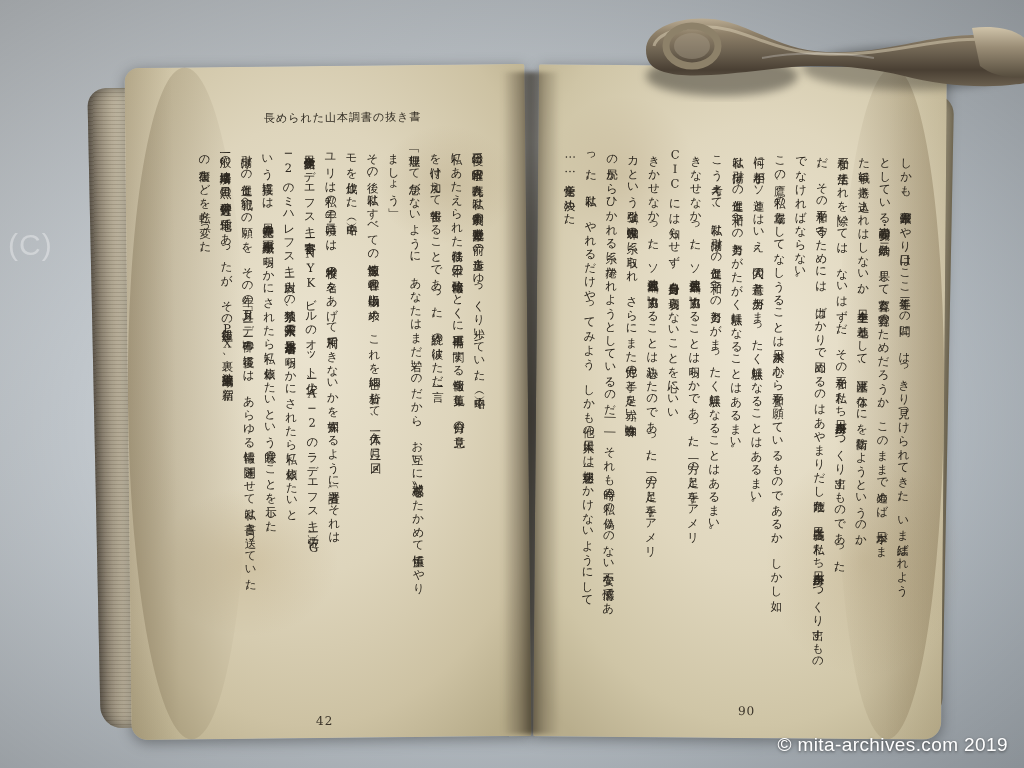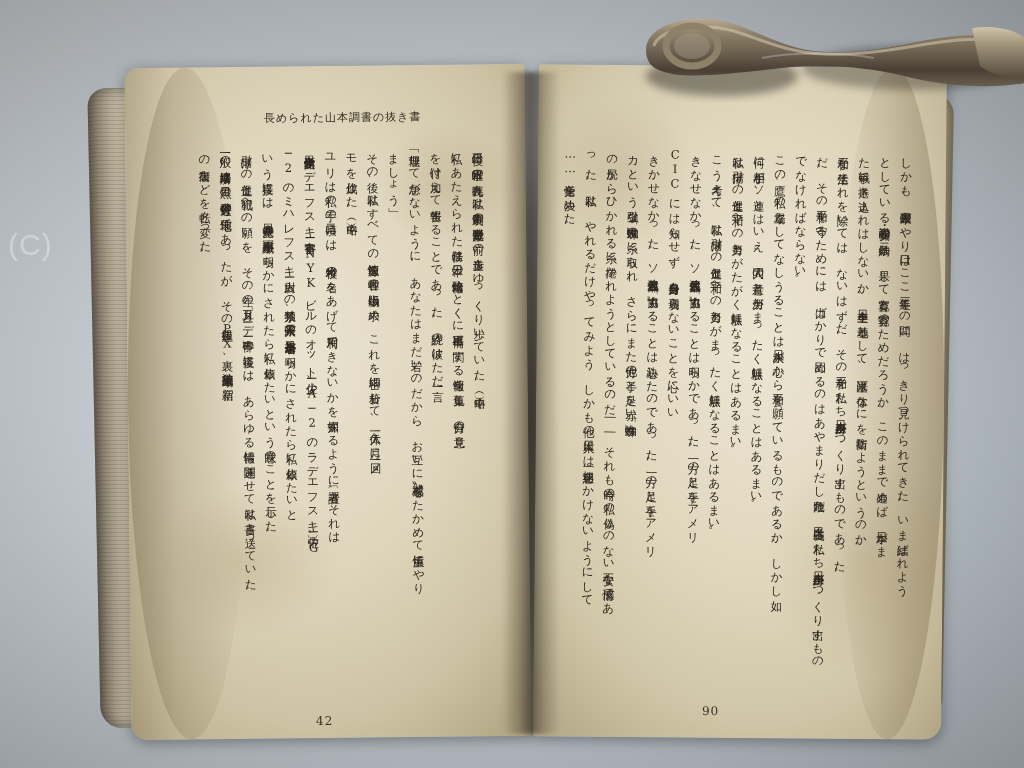--- a/index.html
+++ b/index.html
@@ -171,21 +171,21 @@
     white-space: nowrap;
   }
   .folio {
     position: absolute;
     font-family: "DejaVu Serif", "Liberation Serif", serif;
     font-size: 12px;
     color: #3a3328;
     letter-spacing: 1px;
   }
   #folio-left { left: 228px; top: 686px; transform: rotate(-0.6deg); }
-  #folio-right { left: 614px; top: 676px; transform: rotate(0.5deg); text-align: right; }
+  #folio-right { left: 650px; top: 676px; transform: rotate(0.5deg); text-align: right; }
 
   
   #clamp {
     position: absolute;
     left: 612px;
     top: 6px;
     width: 418px;
     height: 96px;
     pointer-events: none;
   }
@@ -301,14 +301,15 @@
     <ellipse cx="300" cy="62" rx="110" ry="22" fill="rgba(0,0,0,0.30)" filter="url(#softsh)"></ellipse>
     <path d="M34 44 C34 18, 80 6, 116 16 C150 26, 172 44, 214 46 C268 48, 300 34, 344 30 C386 26, 414 34, 418 44 L418 76 C380 84, 330 80, 292 70 C250 60, 210 58, 170 62 C130 66, 78 74, 52 66 C38 62, 34 54, 34 44 Z" fill="url(#metalg)"></path>
     <path d="M42 40 C46 24, 86 16, 118 24 C148 32, 170 46, 212 48 C266 50, 302 38, 346 34 C382 31, 408 37, 414 44" fill="none" stroke="#d6cab1" stroke-width="3" opacity="0.55"></path>
     <ellipse cx="80" cy="40" rx="26" ry="20" fill="none" stroke="#8d8169" stroke-width="7"></ellipse>
     <ellipse cx="80" cy="40" rx="18" ry="13" fill="#a39a84" opacity="0.45"></ellipse>
     <path d="M360 22 C392 18, 418 28, 418 44 L418 70 C402 74, 380 70, 368 60 Z" fill="url(#metalg2)"></path>
     <path d="M150 52 C180 46, 230 46, 262 52" fill="none" stroke="rgba(255,255,255,0.25)" stroke-width="2"></path>
   </svg>
 
   <div id="watermark-left">(C)</div>
+  <div id="watermark-corner">© mita-archives.com 2019</div>
 
 </div>
 
 </body></html>

